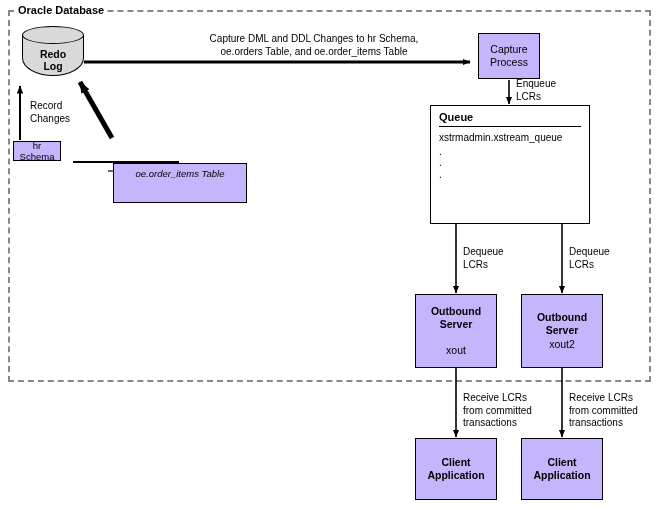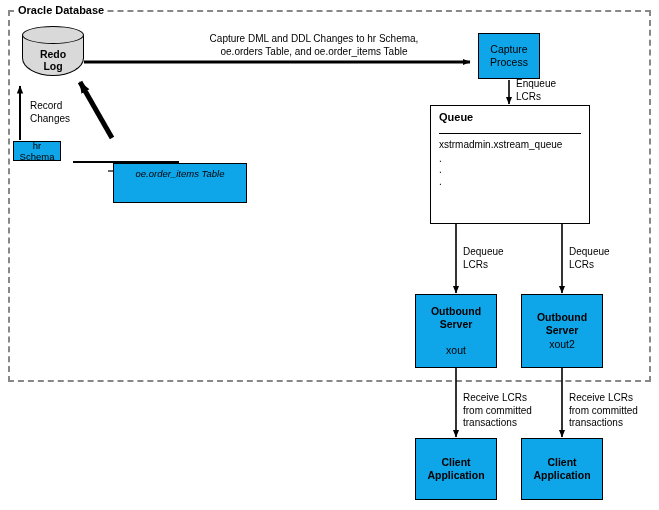--- a/index.html
+++ b/index.html
@@ -27,21 +27,21 @@
     font-size: 11px;
     font-weight: bold;
     background: #ffffff;
     padding: 0 2px;
   }
 
   
   .box {
     box-sizing: border-box;
     border: 1.5px solid #000000;
-    background: #0ea5e9;
+    background: #c4b5fd;
     display: flex;
     flex-direction: column;
     align-items: center;
     justify-content: center;
     text-align: center;
     font-size: 10.5px;
     line-height: 1.2;
   }
   .box.bold { font-weight: bold; }
   .box.small { font-size: 9.5px; }
@@ -49,21 +49,21 @@
   
   .queue-box {
     box-sizing: border-box;
     border: 1.5px solid #000000;
     background: #ffffff;
     padding: 5px 8px 0 8px;
   }
   .queue-title {
     font-size: 11px;
     font-weight: bold;
-    padding-bottom: 10px;
+    padding-bottom: 3px;
     border-bottom: 1.5px solid #000000;
     margin-bottom: 5px;
   }
   .queue-item { font-size: 10px; line-height: 1.25; }
   .queue-dots { font-size: 10px; line-height: 1.15; margin-top: 1px; }
 
   
   .cyl-body {
     box-sizing: border-box;
     border: 1.5px solid #000000;

